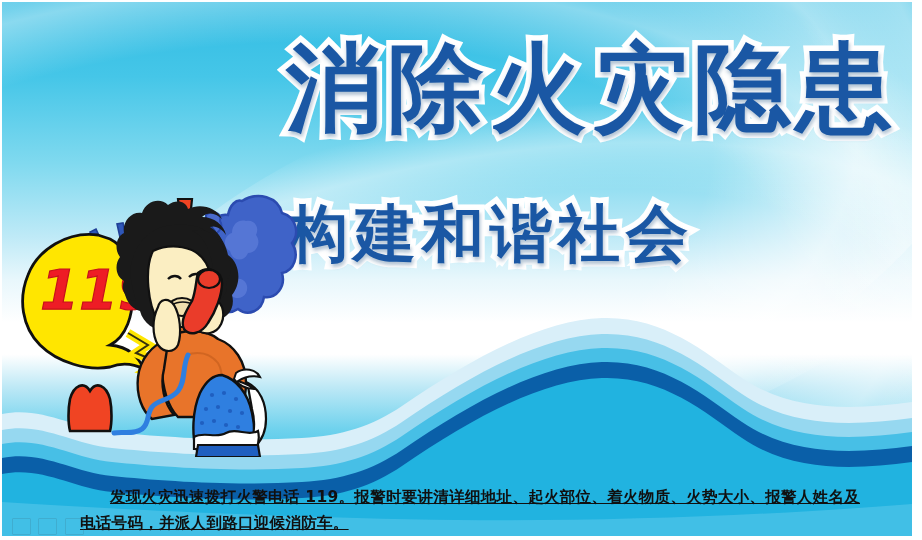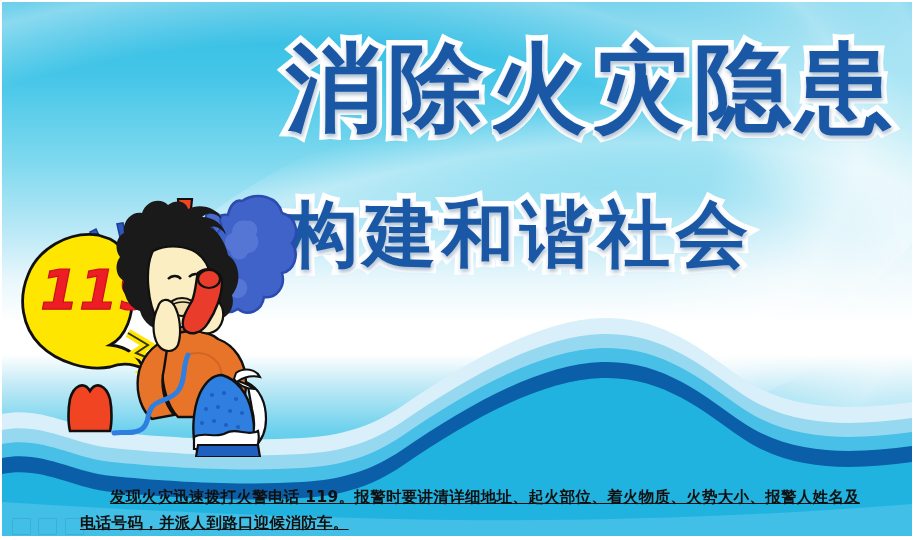--- a/index.html
+++ b/index.html
@@ -118,21 +118,21 @@
   }
   .title-1 {
     left: 284px;
     top: 36px;
     font-size: 96px;
     line-height: 100px;
   }
   .title-2 {
     left: 284px;
     top: 182px;
-    font-size: 72px;
+    font-size: 62px;
     line-height: 100px;
   }
 
   
   .body-text {
     position: absolute;
     left: 78px;
     top: 466px;
     width: 780px;
     font-family: "DejaVu Sans", "Liberation Sans", sans-serif;

